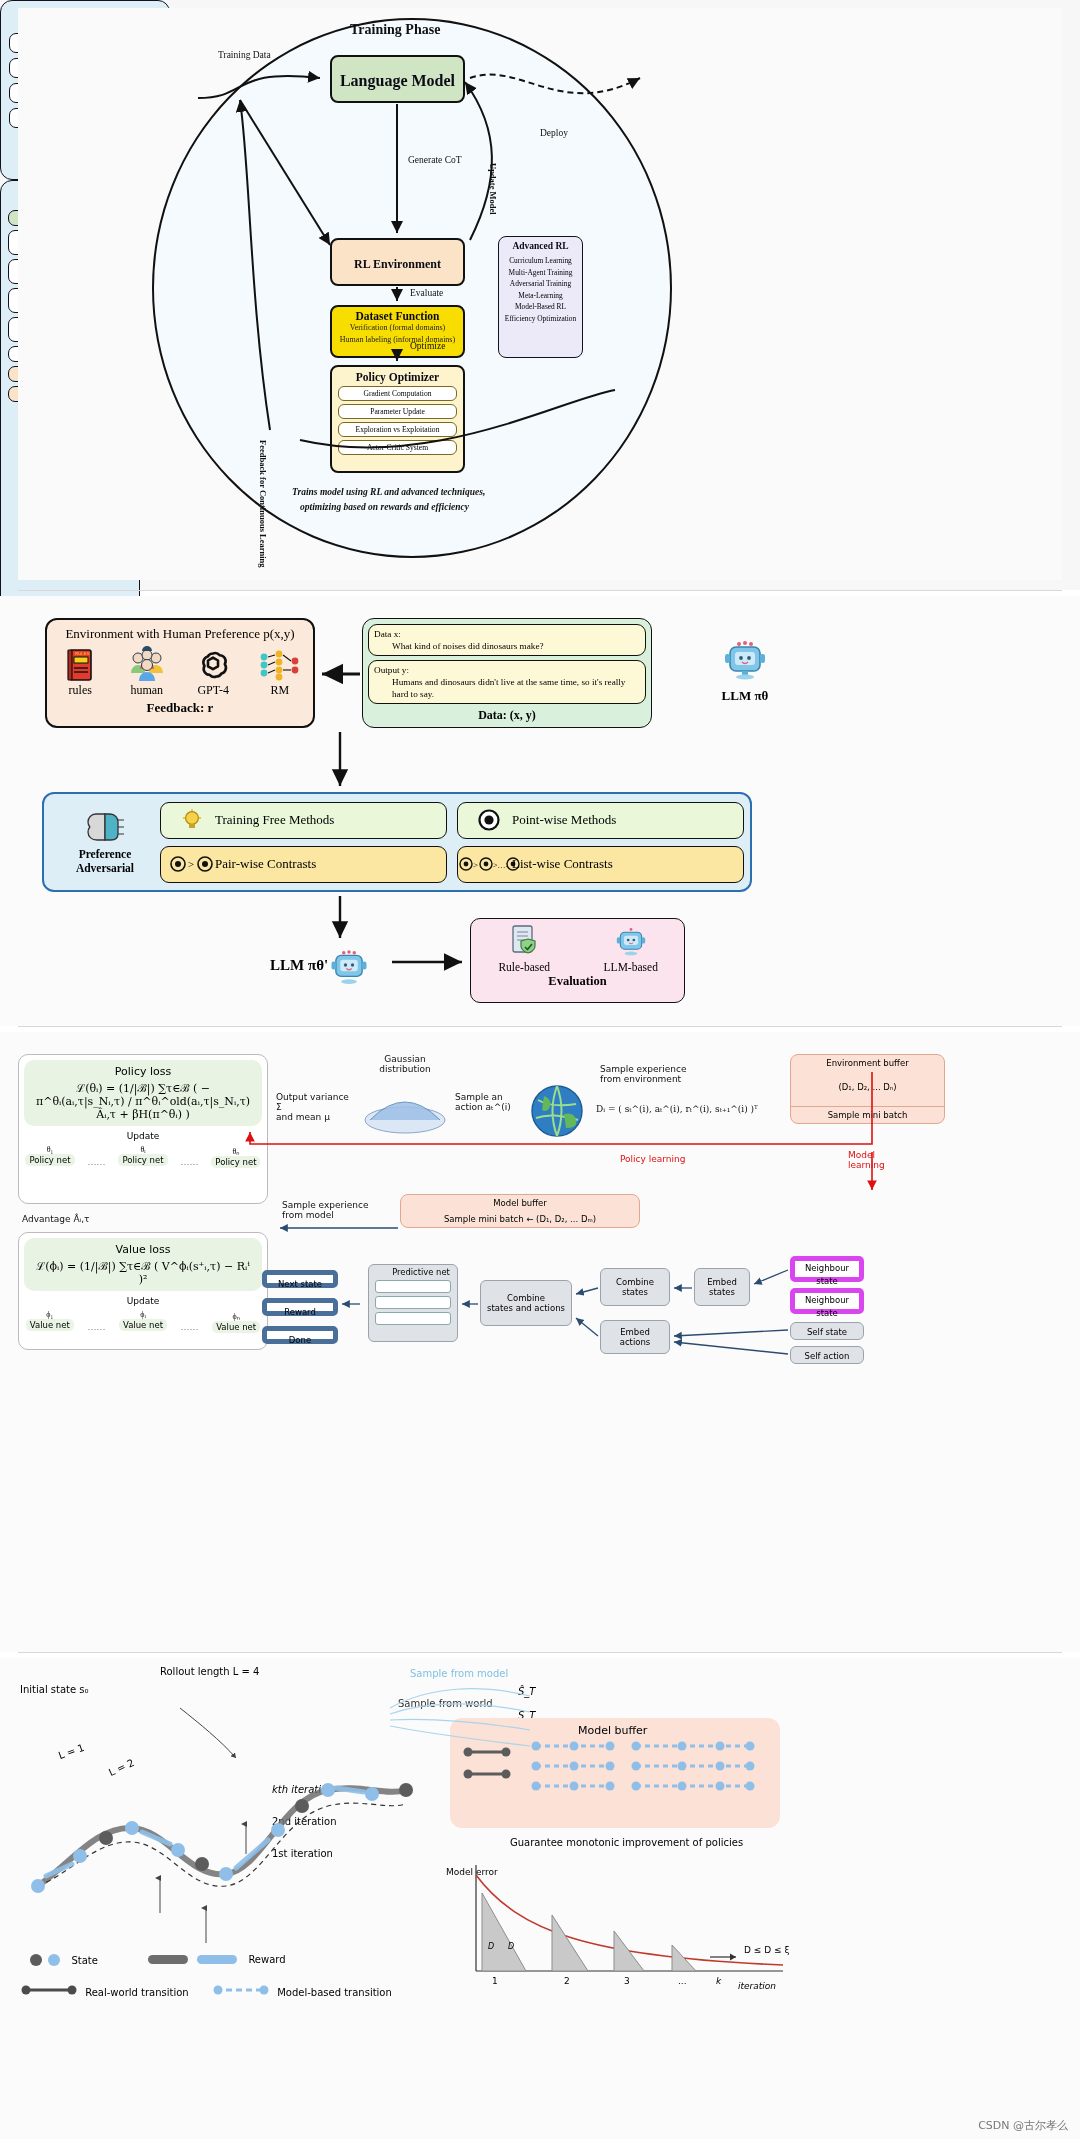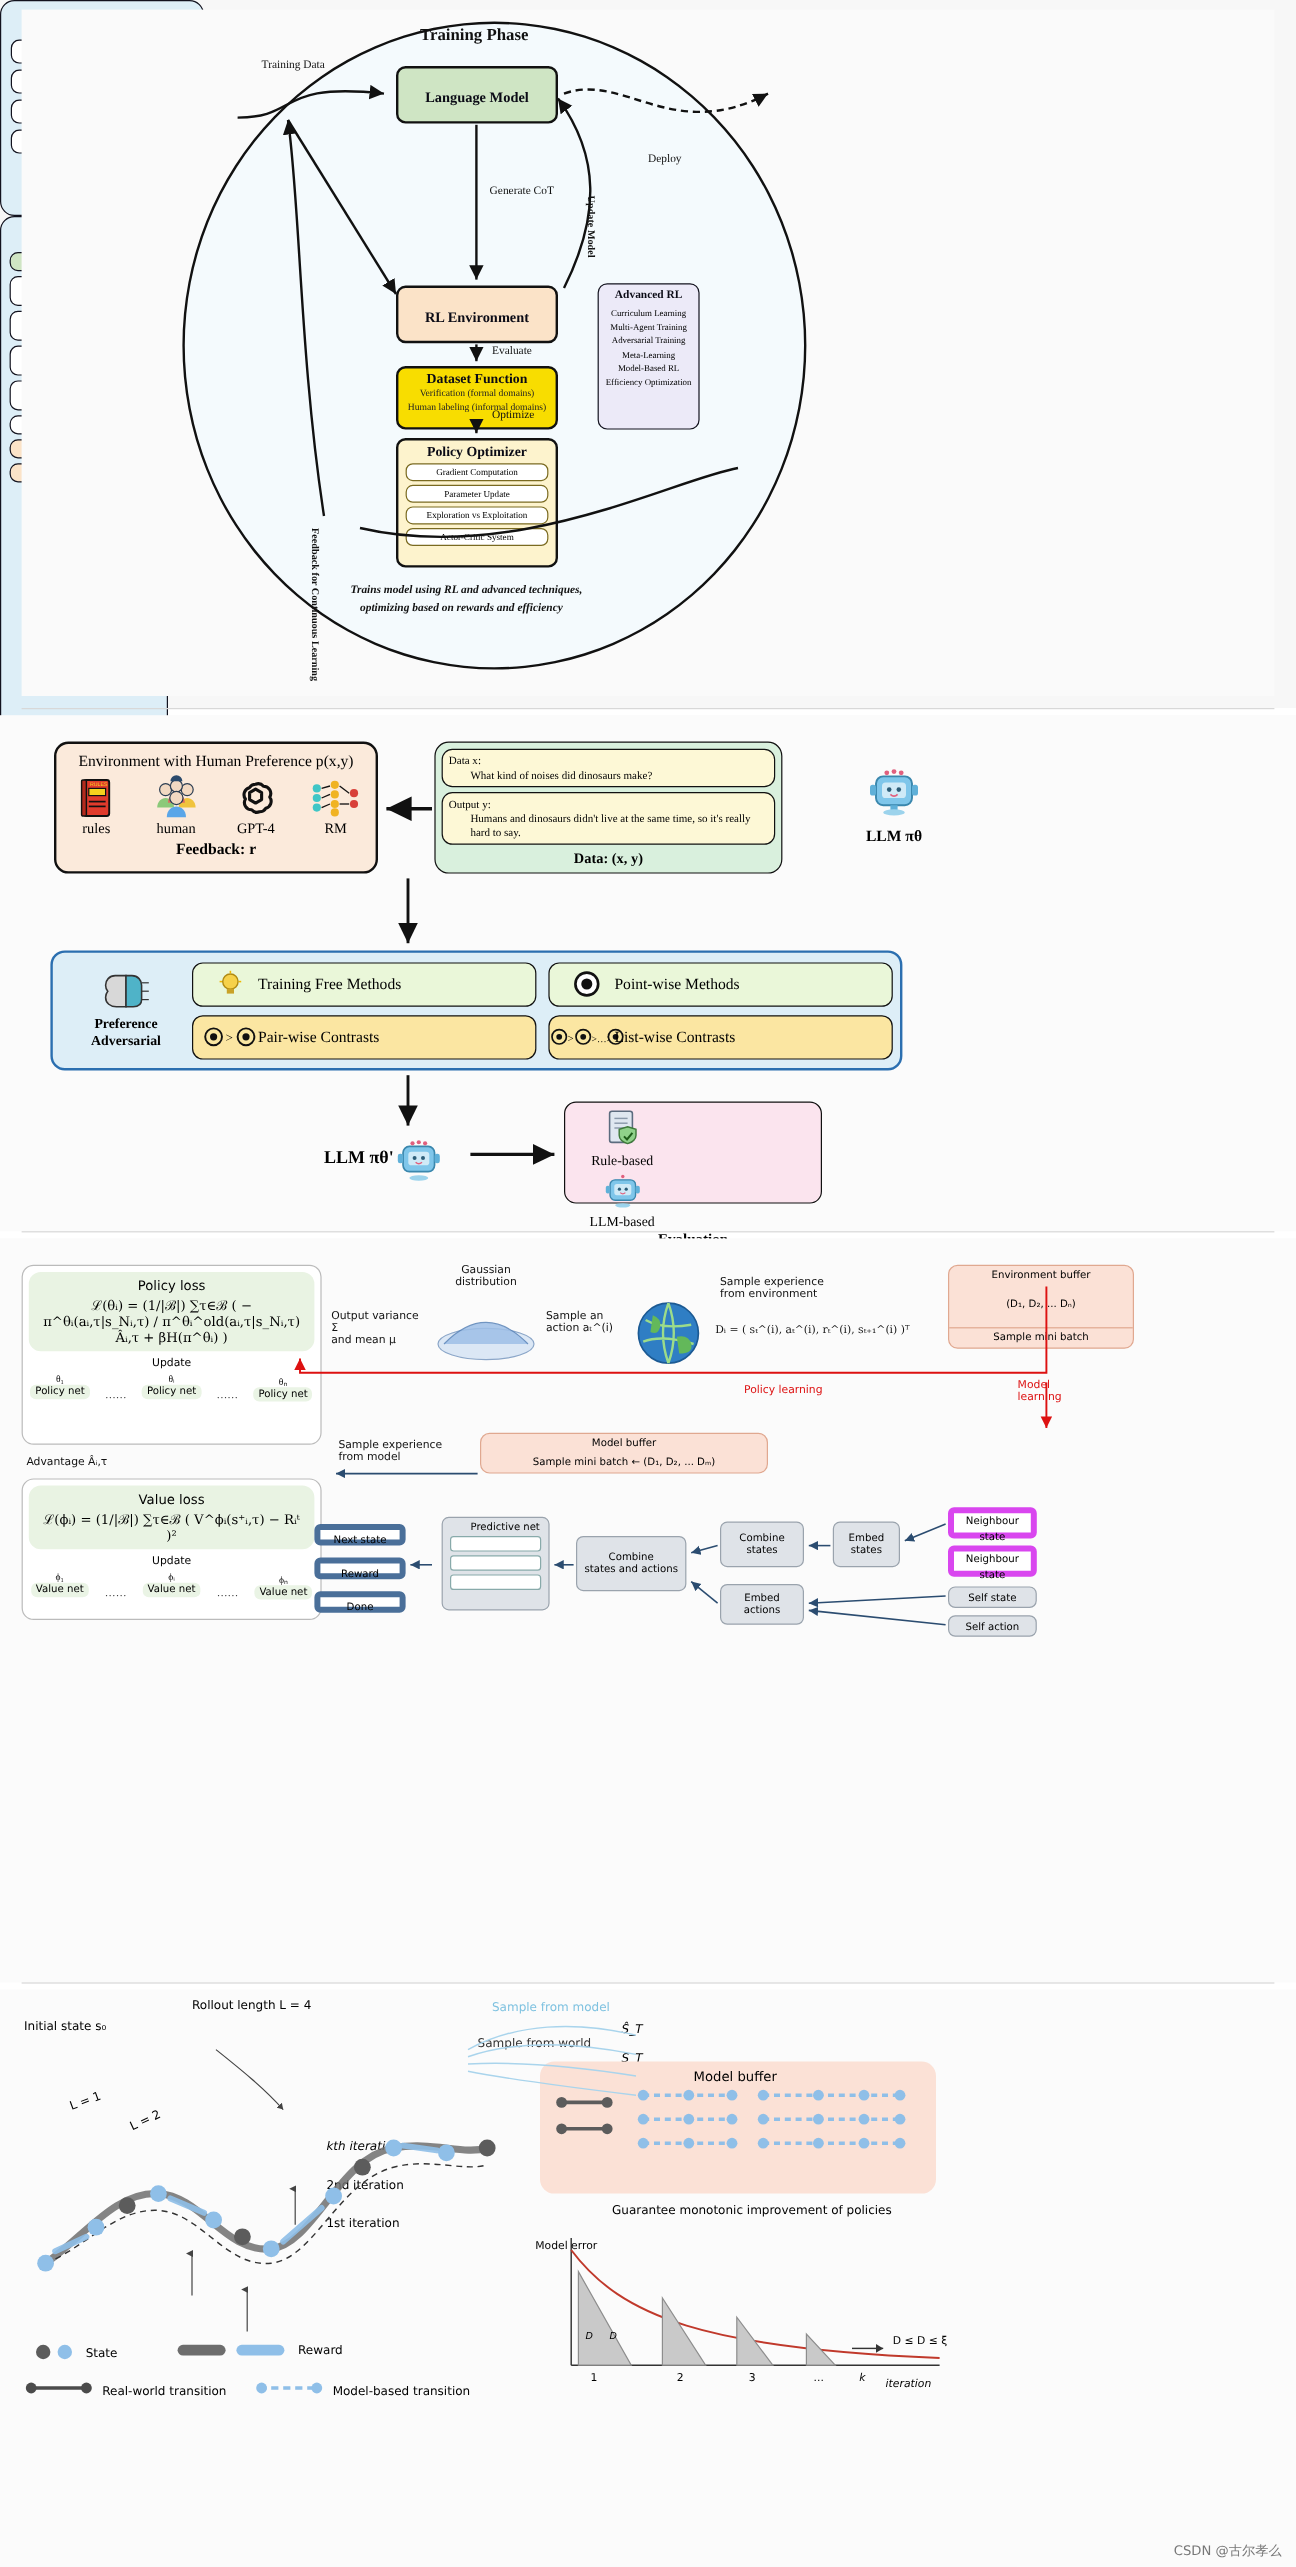--- a/index.html
+++ b/index.html
@@ -29,21 +29,21 @@
   .datagen .item { border:1.4px solid #12121e; border-radius:7px; background:#fff;
                    font-size:9.5px; text-align:center; padding:4px 2px; margin-bottom:5px; }
   .datagen .note { font-style:italic; font-weight:bold; font-size:9px; text-align:center; margin-top:3px; }
 
   .ellipse { position:absolute; left:152px; top:18px; width:520px; height:540px;
              border:2px solid #111; border-radius:50%; background:#f4fafd; }
   .phase-title { position:absolute; left:350px; top:22px; font-weight:bold; font-size:14px; color:#111; }
 
   .lm { left:330px; top:55px; width:135px; height:48px; background:#cfe5c4;
         border:2px solid #111; border-radius:8px; }
-  .lm .t { font-size:12px; line-height:48px; }
+  .lm .t { font-size:16px; line-height:48px; }
 
   .rlenv { left:330px; top:238px; width:135px; height:48px; background:#fbe3c8;
            border:2px solid #111; border-radius:8px; }
   .rlenv .t { font-size:12px; line-height:48px; }
 
   .reward { left:330px; top:305px; width:135px; height:53px; background:#f8dd00;
             border:2px solid #111; border-radius:8px; padding-top:3px; }
   .reward .t { font-size:11.5px; }
   .reward .s { font-size:8px; line-height:12px; }
 
@@ -100,21 +100,21 @@
   .mcell { border:1.4px solid #111; border-radius:9px; height:37px;
            display:flex; align-items:center; padding-left:8px; font-size:13px; }
   .mcell .mi { width:46px; display:flex; align-items:center; justify-content:center; }
   .mcell.g { background:#eaf7d9; }
   .mcell.y { background:#fbe6a2; }
 
   .llm2 { position:absolute; left:270px; top:348px; display:flex; align-items:center; }
   .llm2 .lbl { font-size:15px; font-weight:bold; }
   .evalbox { position:absolute; left:470px; top:322px; width:215px; height:85px;
              background:#fbe4ee; border:1.6px solid #111; border-radius:10px; }
-  .evalbox .row { display:flex; justify-content:space-around; padding-top:4px;flex-direction:column; }
+  .evalbox .row { display:flex; justify-content:space-around; padding-top:4px; }
   .evalbox .row .c { text-align:center; width:95px; }
   .evalbox .row .c .n { font-size:11.5px; }
   .evalbox .cap { text-align:center; font-weight:bold; font-size:12.5px; margin-top:1px; }
 
   
   #panel3 { top:1032px; height:620px; }
   .gbox { position:absolute; border:1.2px solid #bbb; border-radius:10px; background:#fff; }
   .lossbox { background:#e9f3e3; border-radius:10px; padding:5px 8px; text-align:center; }
   .lossbox .ttl { font-size:11px; font-family:"DejaVu Sans", sans-serif; }
   .formula { font-family:"DejaVu Serif", serif; font-size:11px; margin-top:2px; }

